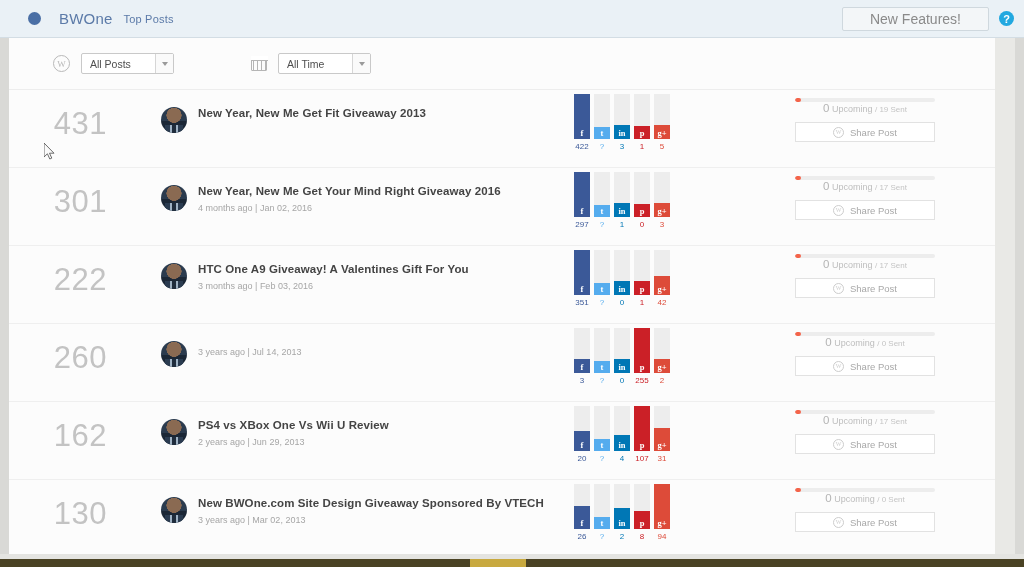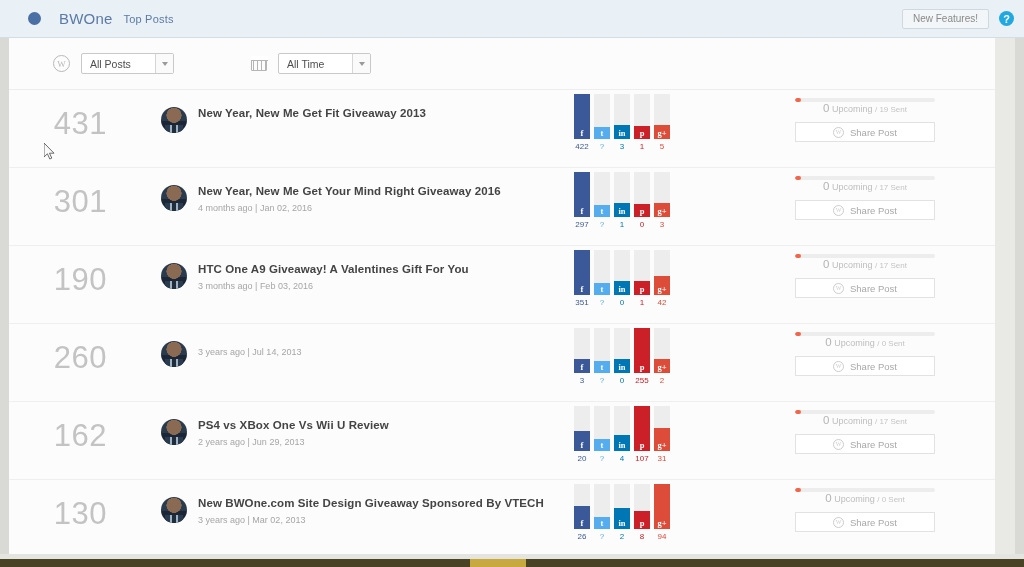--- a/index.html
+++ b/index.html
@@ -32,25 +32,25 @@
     font-size: 15px; color: #5b7aa8; letter-spacing: .2px;
   }
   .page-title {
     margin-left: 11px;
     font-size: 11px; color: #5b7aa8; letter-spacing: .2px;
   }
   .topbar-right {
     margin-left: auto; display: flex; align-items: center; margin-right: 10px;
   }
   .new-features {
-    font-size: 10px; color: #8a8a8a;
+    font-size: 14px; color: #8a8a8a;
     background: #f3f6f8;
     border: 1px solid #cfd8de;
     border-radius: 2px;
-    padding: 4px 10px;
+    padding: 4px 27px;
     line-height: 1;
   }
   .help-icon {
     width: 15px; height: 15px; border-radius: 50%;
     background: #22a8e0; color: #fff;
     font-size: 11px; font-weight: bold;
     display: flex; align-items: center; justify-content: center;
     margin-left: 10px;
   }
 
@@ -431,21 +431,21 @@
         <span>Upcoming</span>
         <span class="sent">/ 17 Sent</span>
       </div>
       <div class="share-btn">
         <span class="wp-small"></span>
         <span>Share Post</span>
       </div>
     </div>
         </div>
         <div class="row">
-    <div class="rank">190</div>
+    <div class="rank">222</div>
     <div class="avatar"></div>
     <div class="post">
       <div class="post-title">HTC One A9 Giveaway! A Valentines Gift For You</div>
       <div class="post-meta">3 months ago | Feb 03, 2016</div>
     </div>
     <div class="social">
       <div class="net">
         <div class="track">
           <div class="fill" style="height:33px;background:#3b5998"></div>
         </div>

